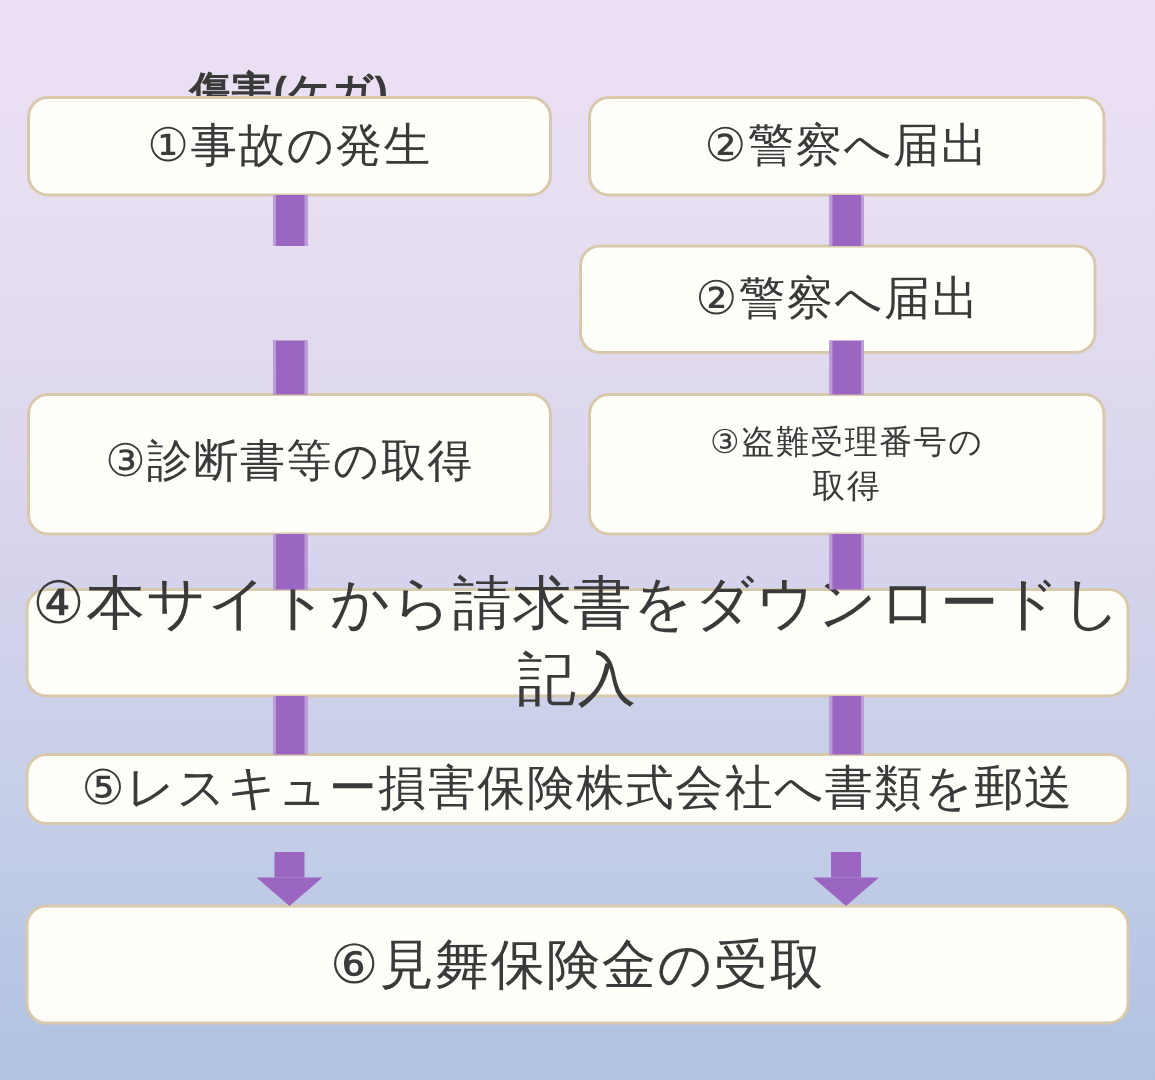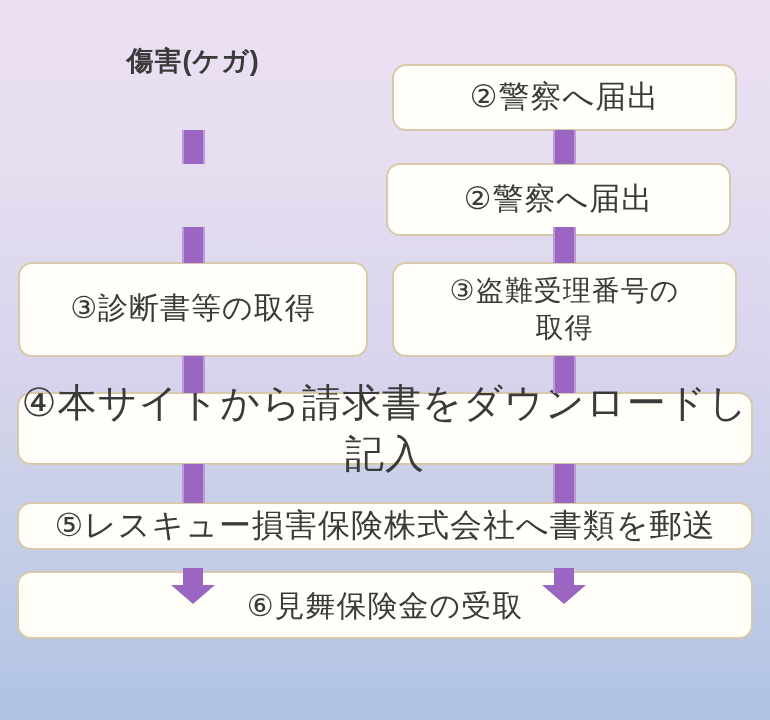--- a/index.html
+++ b/index.html
@@ -47,25 +47,25 @@
     text-align:center;
     line-height:1.3;
   }
   
   .b-l1{left:18px;top:64px;width:350px;height:67px;}
   .b-l2{left:18px;top:163px;width:350px;height:65px;}
   .b-l3{left:18px;top:262px;width:350px;height:95px;align-items:flex-start;padding-top:24px;font-size:30px;}
   
   .b-r1{left:392px;top:64px;width:345px;height:67px;}
   .b-r2{left:386px;top:163px;width:345px;height:73px;}
-  .b-r3{left:392px;top:262px;width:345px;height:95px;font-size:28px;white-space:pre-line;}
+  .b-r3{left:392px;top:262px;width:345px;height:95px;font-size:22px;white-space:pre-line;}
   
   .b-f4{left:17px;top:392px;width:736px;height:73px;font-size:39px;}
   .b-f5{left:17px;top:502px;width:736px;height:48px;font-size:32px;}
-  .b-f6{left:17px;top:571px;width:736px;height:68px;font-size:30px;}
+  .b-f6{left:17px;top:603px;width:736px;height:80px;font-size:36px;}
   
   .conn{
     position:absolute;width:23px;
     background:var(--accent-purple);
     border-left:2px solid var(--accent-purple-edge);
     border-right:2px solid var(--accent-purple-edge);
     box-sizing:border-box;
   }
   .c-l{left:182px;}
   .c-r{left:553px;}
@@ -88,20 +88,21 @@
     border-top:19px solid var(--accent-purple);
   }
 </style>
 </head>
 <body>
 
 <div class="canvas">
 
   <div class="col-header hdr-left">傷害(ケガ)</div>
 
+  <div class="box b-l1">①事故の発生</div>
   <div class="box b-l3">③診断書等の取得</div>
 
   <div class="box b-r1">②警察へ届出</div>
   <div class="box b-r2">②警察へ届出</div>
   <div class="box b-r3">③盗難受理番号の
 取得</div>
 
   <div class="box b-f4">④本サイトから請求書をダウンロードし記入</div>
   <div class="box b-f5">⑤レスキュー損害保険株式会社へ書類を郵送</div>
   <div class="box b-f6">⑥見舞保険金の受取</div>

